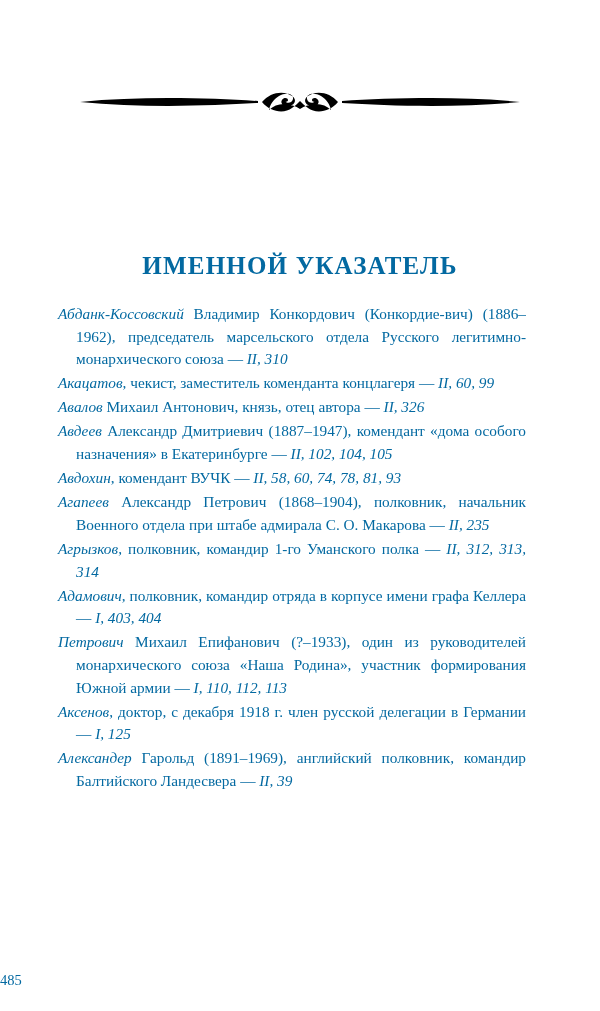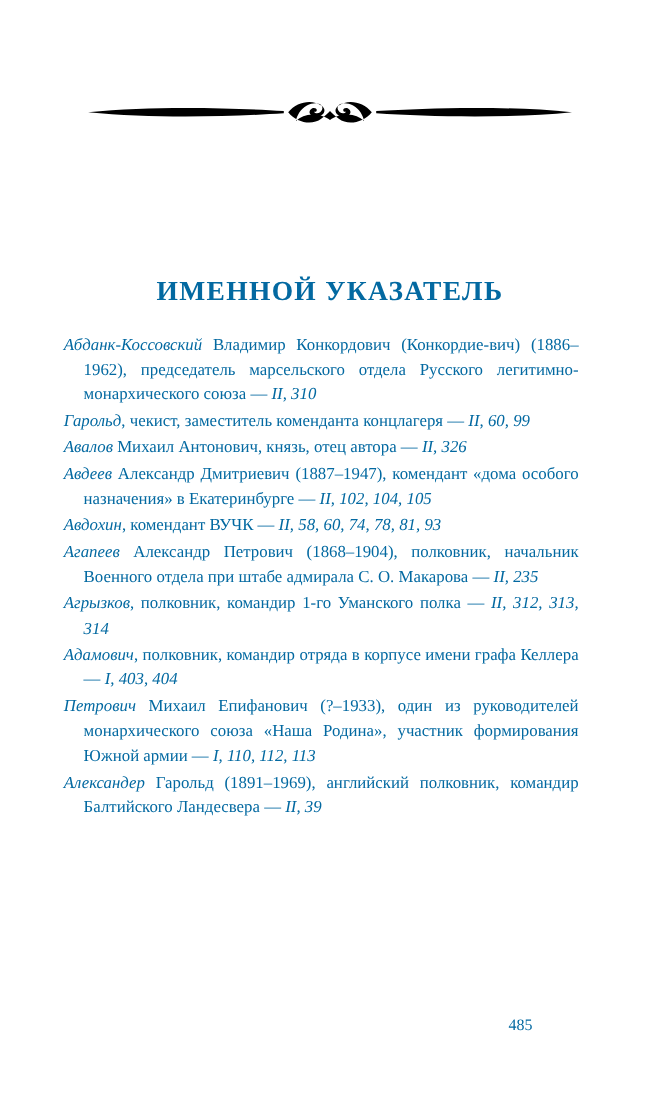--- a/index.html
+++ b/index.html
@@ -60,24 +60,24 @@
   }
   .nm {
     font-style: italic;
   }
   .ital {
     font-style: italic;
     margin-top: 41px;
   }
   .pagenum {
     position: absolute;
-    top: 924px;
+    top: 972px;
     left: 0;
     width: 484px;
-    text-align: right;
+    text-align: left;
     font-size: 14.5px;
   }
 </style>
 </head>
 <body>
 
 <div class="page">
 
   <div class="ornament">
     <svg width="440" height="34" viewBox="0 0 440 34" xmlns="http://www.w3.org/2000/svg">
@@ -86,37 +86,38 @@
       <path d="M182 17 C190 7, 204 5, 212 11 C218 15, 214 21, 208 21 C203 21, 200 18, 202 15 C204 12, 208 13, 208 15 C208 16.5, 206.5 17, 205.5 16.5 C207 19, 212 18, 213 14 C214 9, 206 7, 199 11 C193 14.5, 190 20, 189 25 C193 21, 198 19, 204 19 C210 19, 216 21, 220 24 C224 21, 230 19, 236 19 C242 19, 247 21, 251 25 C250 20, 247 14.5, 241 11 C234 7, 226 9, 227 14 C228 18, 233 19, 234.5 16.5 C233.5 17, 232 16.5, 232 15 C232 13, 236 12, 238 15 C240 18, 237 21, 232 21 C226 21, 222 15, 228 11 C236 5, 250 7, 258 17 C250 27, 236 29, 228 23 C224 20, 222 18, 220 16 C218 18, 216 20, 212 23 C204 29, 190 27, 182 17 Z" fill="#000"></path>
     </svg>
   </div>
 
   <div class="title">ИМЕННОЙ УКАЗАТЕЛЬ</div>
 
   <div class="entries">
 
     <p class="entry"><span class="first"><span class="nm">Абданк-Коссовский</span><span> Владимир Конкордович (Конкордие-вич) (1886–1962), председатель марсельского отдела Русского легитимно-монархического союза — </span><span class="ital">II, 310</span></span></p>
 
-    <p class="entry"><span class="first"><span class="nm">Гарольд</span><span>, чекист, заместитель коменданта концлагеря — </span><span class="ital">II, 60, 99</span></span></p>
+    <p class="entry"><span class="first"><span class="nm">Акацатов</span><span>, чекист, заместитель коменданта концлагеря — </span><span class="ital">II, 60, 99</span></span></p>
 
     <p class="entry"><span class="first"><span class="nm">Авалов</span><span> Михаил Антонович, князь, отец автора — </span><span class="ital">II, 326</span></span></p>
 
     <p class="entry"><span class="first"><span class="nm">Авдеев</span><span> Александр Дмитриевич (1887–1947), комендант «дома особого назначения» в Екатеринбурге — </span><span class="ital">II, 102, 104, 105</span></span></p>
 
     <p class="entry"><span class="first"><span class="nm">Авдохин</span><span>, комендант ВУЧК — </span><span class="ital">II, 58, 60, 74, 78, 81, 93</span></span></p>
 
     <p class="entry"><span class="first"><span class="nm">Агапеев</span><span> Александр Петрович (1868–1904), полковник, начальник Военного отдела при штабе адмирала С. О. Макарова — </span><span class="ital">II, 235</span></span></p>
 
     <p class="entry"><span class="first"><span class="nm">Агрызков</span><span>, полковник, командир 1-го Уманского полка — </span><span class="ital">II, 312, 313, 314</span></span></p>
 
     <p class="entry"><span class="first"><span class="nm">Адамович</span><span>, полковник, командир отряда в корпусе имени графа Келлера — </span><span class="ital">I, 403, 404</span></span></p>
 
 
     <p class="entry"><span class="first"><span class="nm">Петрович</span><span> Михаил Епифанович (?–1933), один из руководителей монархического союза «Наша Родина», участник формирования Южной армии — </span><span class="ital">I, 110, 112, 113</span></span></p>
 
+    <p class="entry"><span class="first"><span class="nm">Аксенов</span><span>, доктор, с декабря 1918 г. член русской делегации в Германии — </span><span class="ital">I, 125</span></span></p>
 
     <p class="entry"><span class="first"><span class="nm">Александер</span><span> Гарольд (1891–1969), английский полковник, командир Балтийского Ландесвера — </span><span class="ital">II, 39</span></span></p>
 
   </div>
 
   <div class="pagenum">485</div>
 
 </div>
 
 </body></html>

